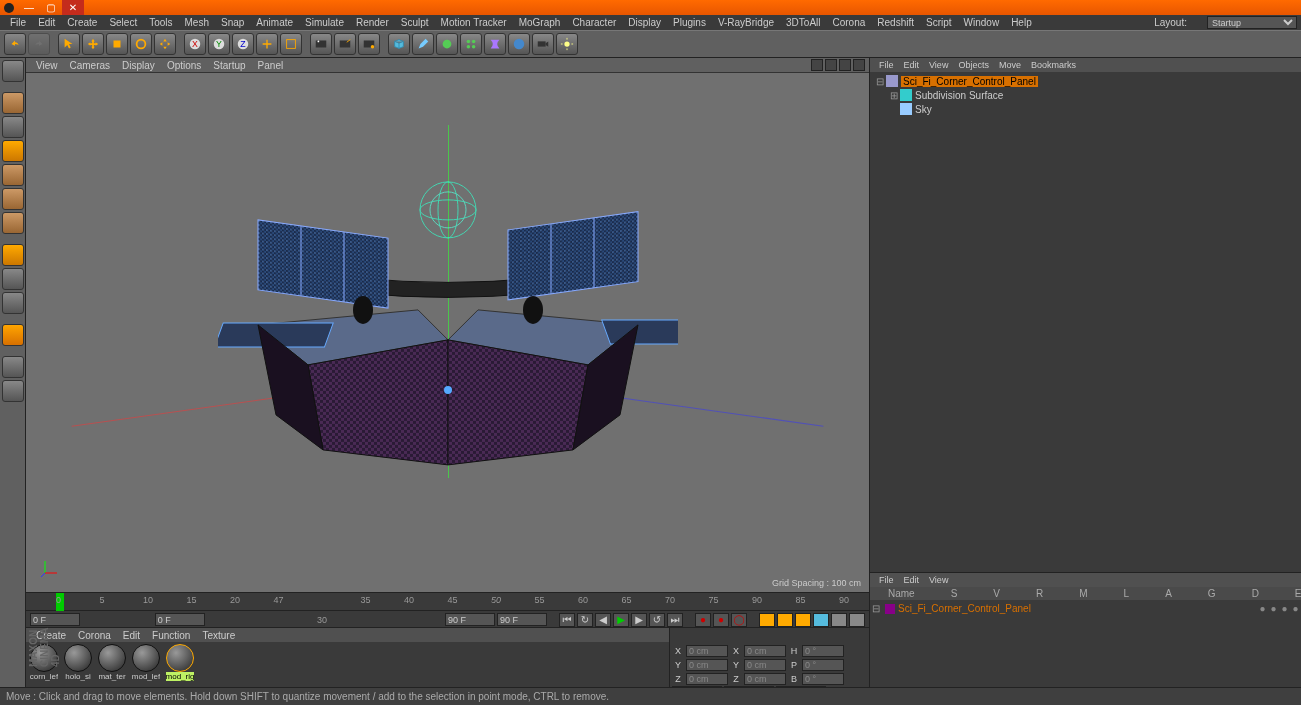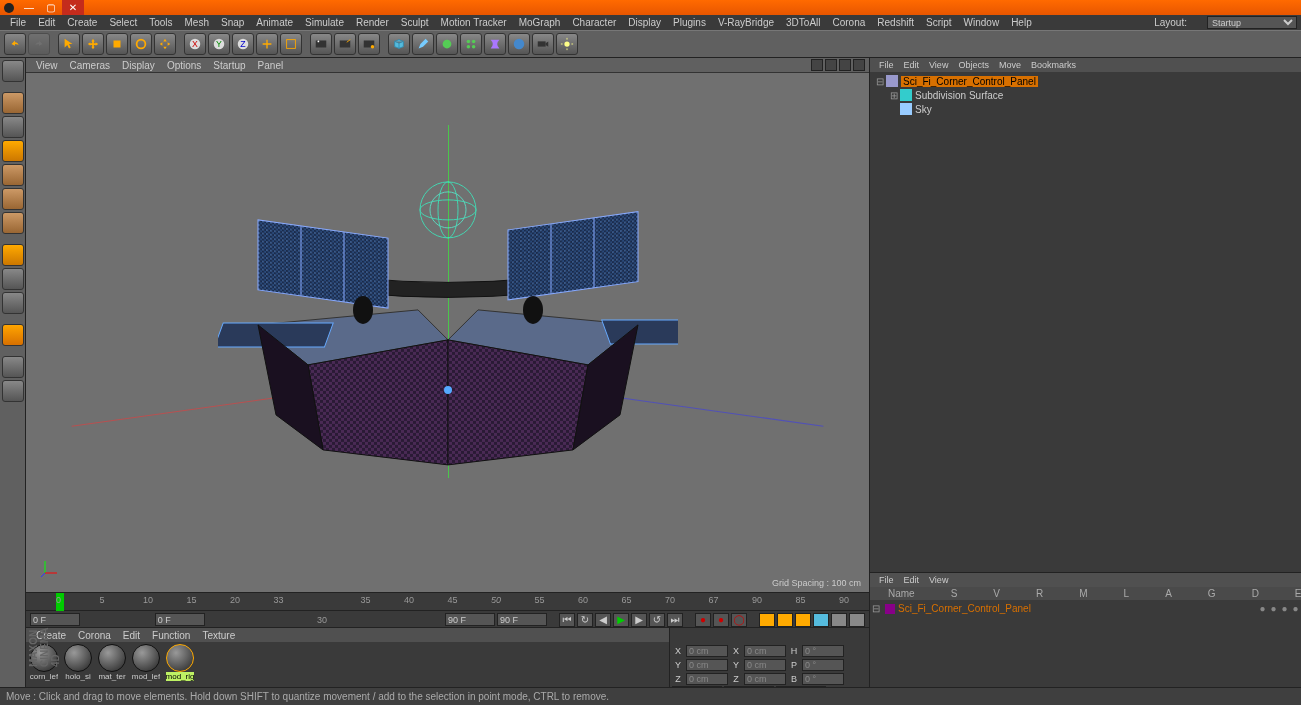--- a/index.html
+++ b/index.html
@@ -387,31 +387,31 @@
     </div>
 
     <div class="timeline">
       <div class="tl-ruler" id="tlruler">
         <div class="tl-head"></div>
       <div class="tl-tick" style="left: 30px;">0</div>
           <div class="tl-tick" style="left: 73.5px;">5</div>
           <div class="tl-tick" style="left: 117px;">10</div>
           <div class="tl-tick" style="left: 160.5px;">15</div>
           <div class="tl-tick" style="left: 204px;">20</div>
-          <div class="tl-tick" style="left: 247.5px;">33</div>
+          <div class="tl-tick" style="left: 247.5px;">47</div>
           <div class="tl-tick" style="left: 291px; margin-top: 20px;">30</div>
           <div class="tl-tick" style="left: 334.5px;">35</div>
           <div class="tl-tick" style="left: 378px;">40</div>
           <div class="tl-tick" style="left: 421.5px;">45</div>
           <div class="tl-tick" style="left: 465px; font-style: italic;">50</div>
           <div class="tl-tick" style="left: 508.5px;">55</div>
           <div class="tl-tick" style="left: 552px;">60</div>
           <div class="tl-tick" style="left: 595.5px;">65</div>
           <div class="tl-tick" style="left: 639px;">70</div>
-          <div class="tl-tick" style="left: 682.5px;">67</div>
+          <div class="tl-tick" style="left: 682.5px;">75</div>
           <div class="tl-tick" style="left: 726px;">90</div>
           <div class="tl-tick" style="left: 769.5px;">85</div>
           <div class="tl-tick" style="left: 813px;">90</div>
         </div>
       <div class="tl-ctrls">
         <input class="tl-field" value="0 F" style="">
         <div style="flex:.3"></div>
         <input class="tl-field" value="0 F" style="">
         <div style="flex:1"></div>
         <input class="tl-field" value="90 F" style="">

